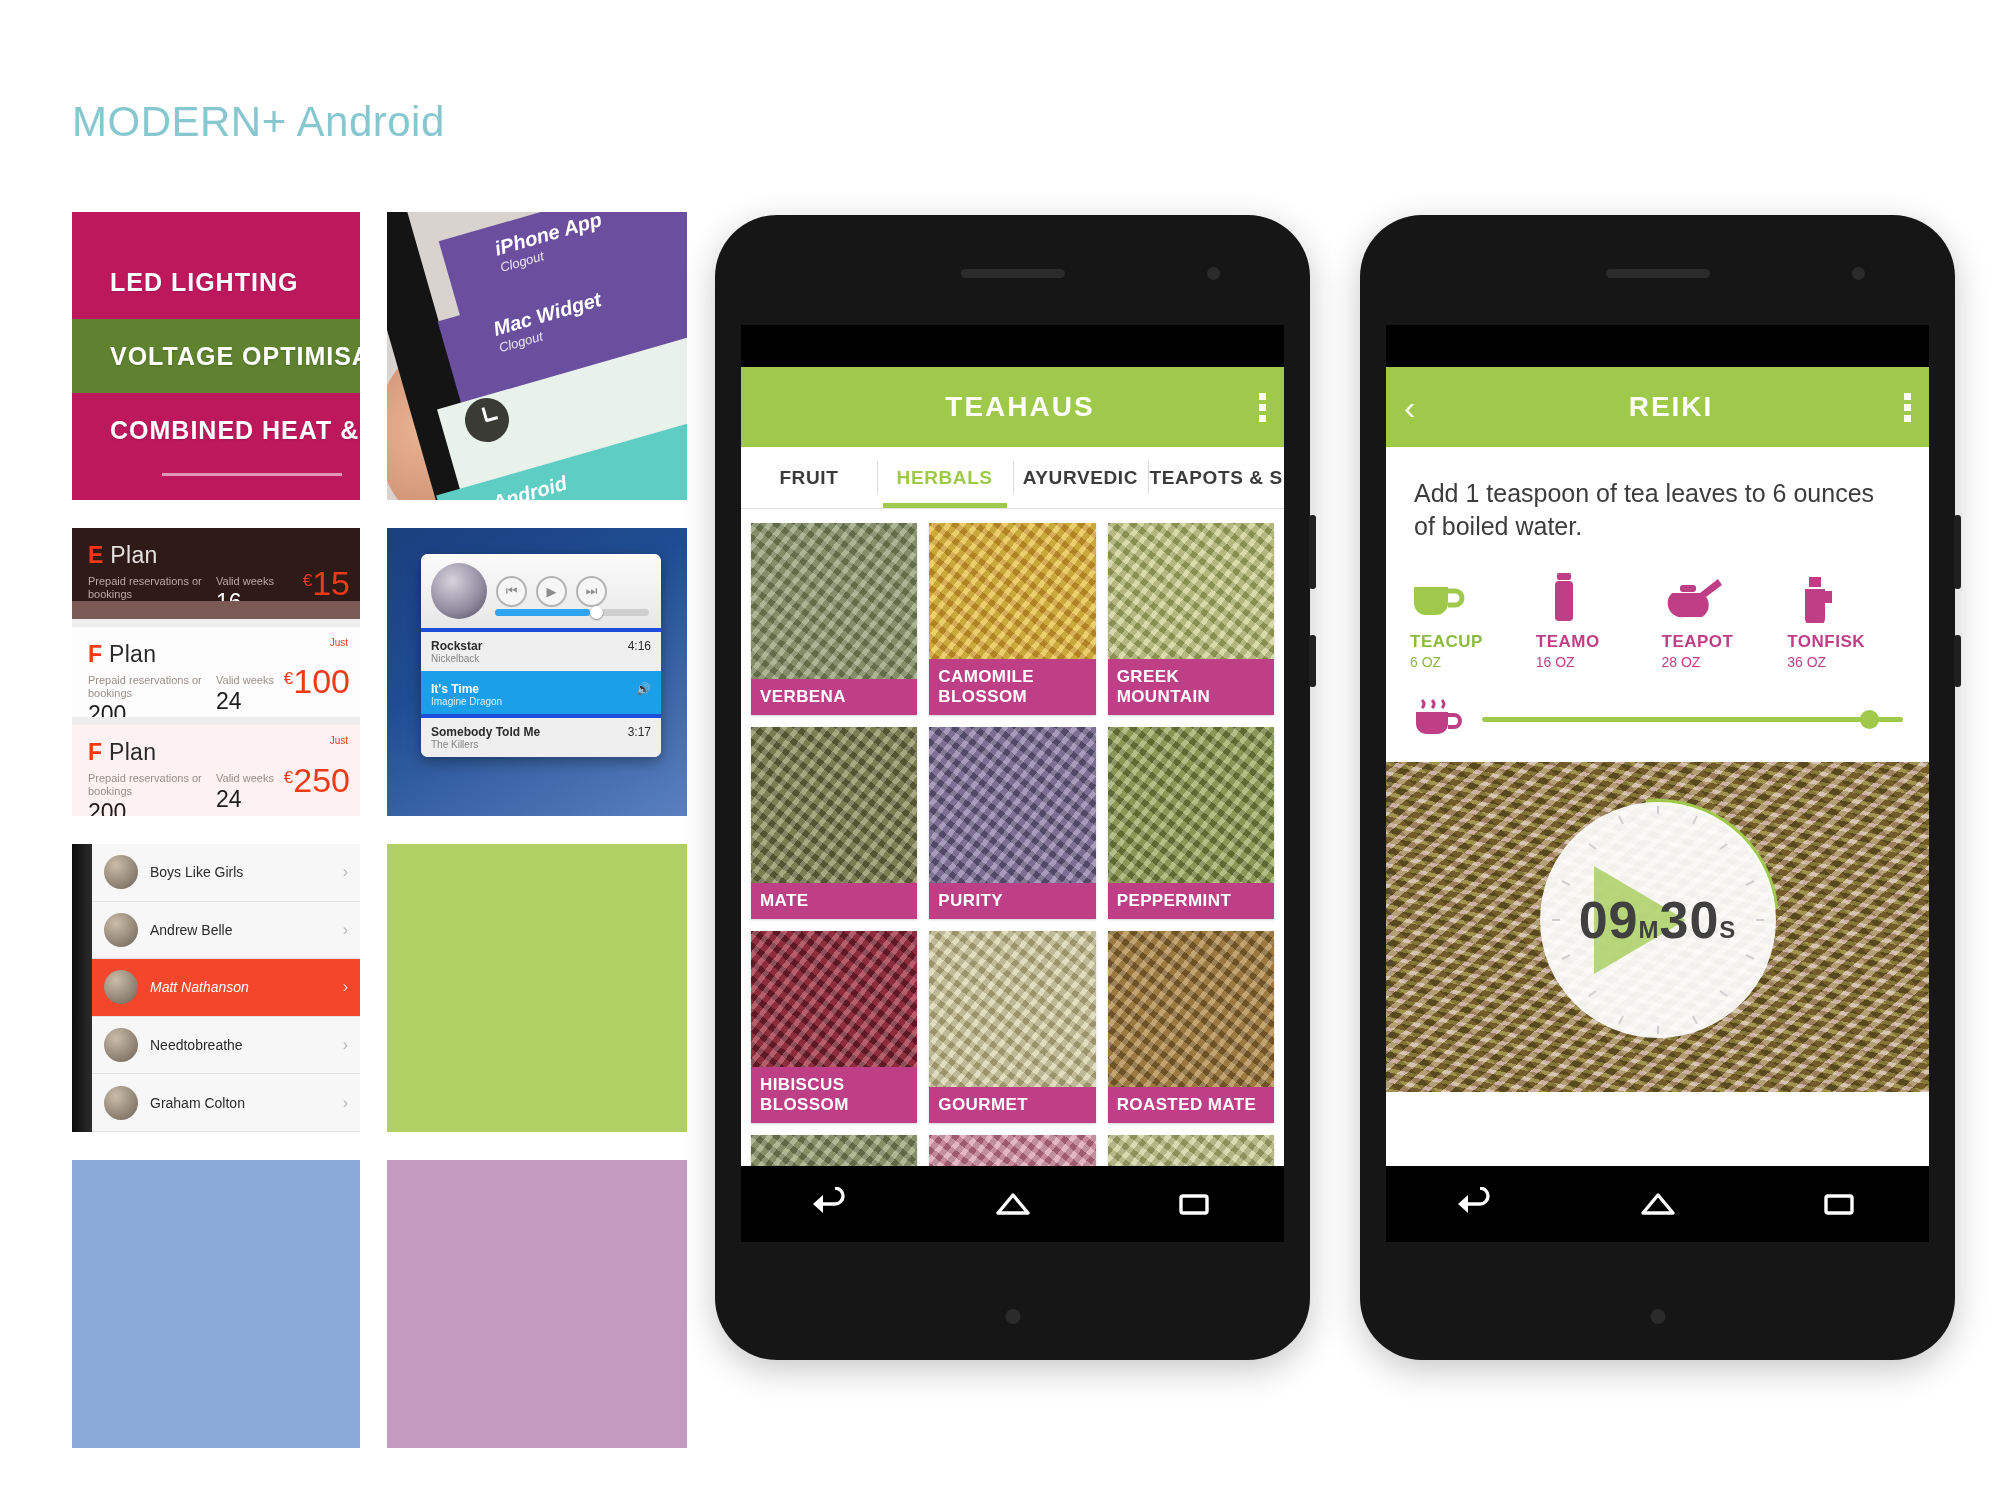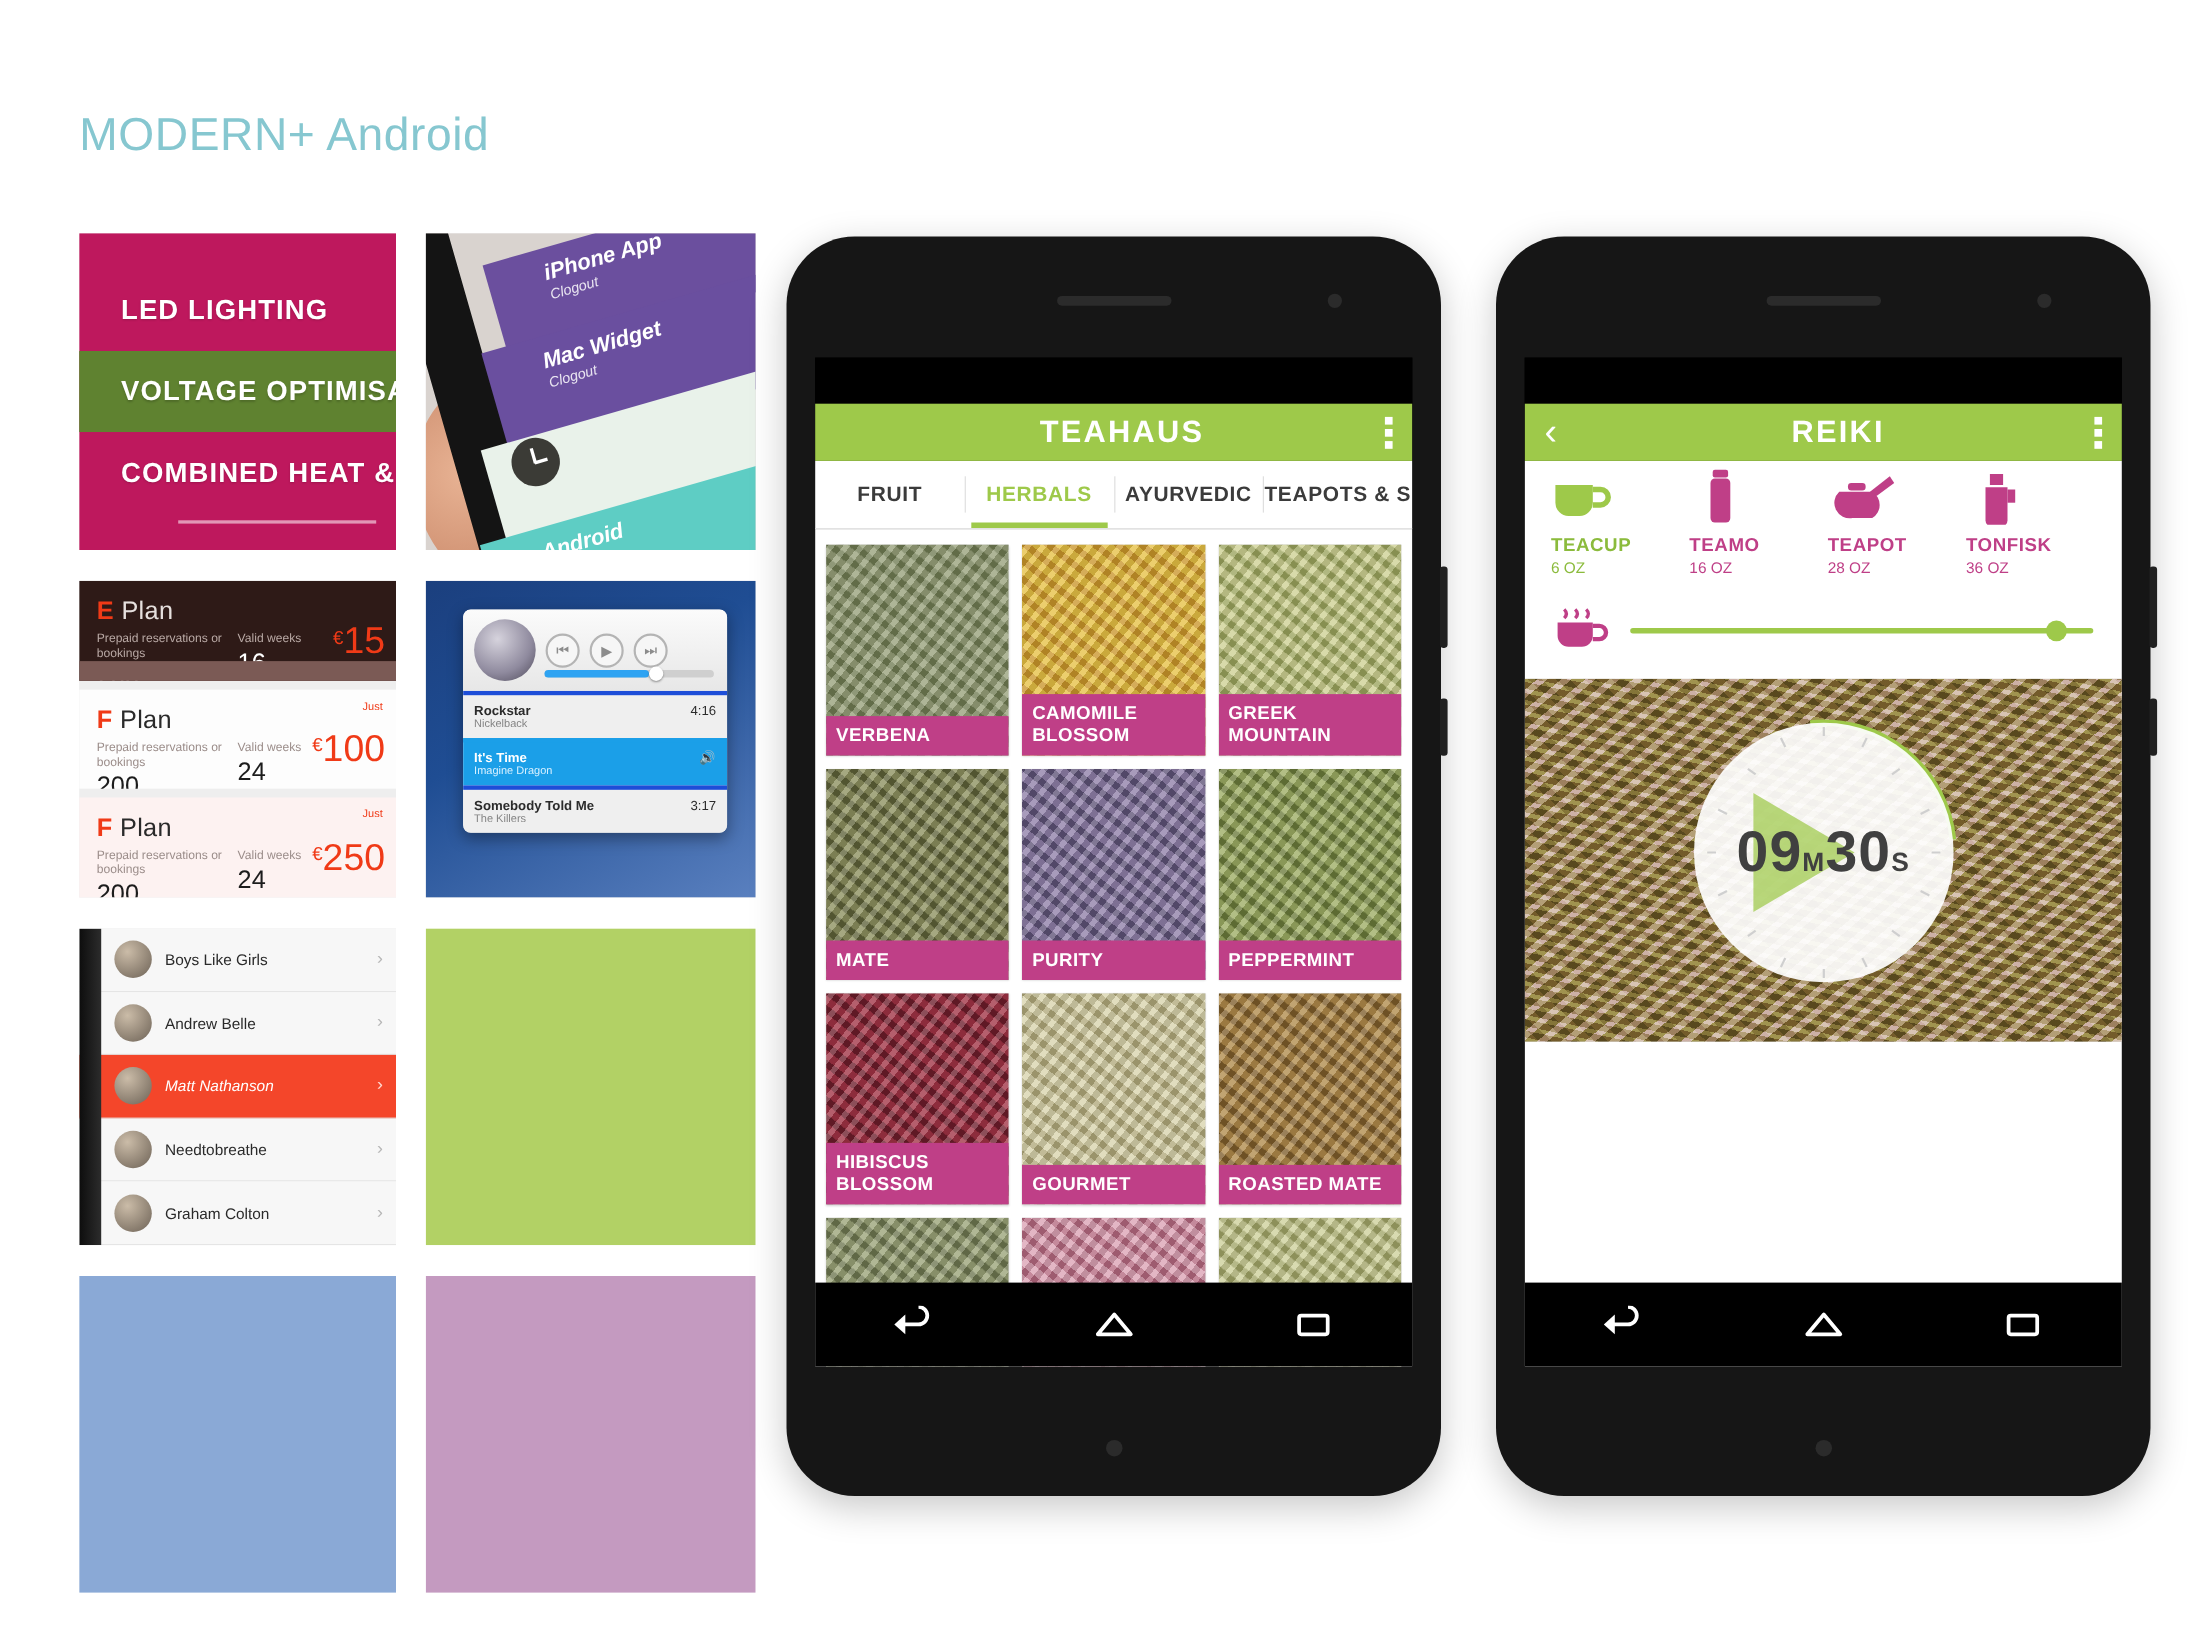--- a/index.html
+++ b/index.html
@@ -143,21 +143,21 @@
   .homedot { position:absolute; left:50%; transform:translateX(-50%); bottom:36px;
       width:15px; height:15px; border-radius:50%; background:#2b2b2b; }
   .sidebtn { position:absolute; right:-6px; width:7px; background:#202020; border-radius:3px; }
 
   .navbar { position:absolute; left:0; right:0; bottom:0; height:76px; background:#000;
       display:flex; align-items:center; justify-content:space-around; }
   .navbar svg { display:block; }
 
   .statusbar { height:42px; background:#000; }
 
-  .appbar { height:52px; background:#9ec94a; display:flex; align-items:center;
+  .appbar { height:80px; background:#9ec94a; display:flex; align-items:center;
       padding:0 18px; position:relative; }
   .appbar .title { flex:1; text-align:center; color:#fff; font-weight:700; font-size:28px;
       letter-spacing:2px; font-family:"Liberation Sans Narrow","Liberation Sans",sans-serif; }
   .kebab { width:7px; display:flex; flex-direction:column; gap:4px; }
   .kebab i { width:7px; height:7px; background:#fff; display:block; }
   .backchev { color:#fff; font-size:34px; line-height:1; font-weight:400; width:34px; }
 
   .tabs { height:62px; background:#fff; display:flex; align-items:stretch;
       border-bottom:1px solid #e2e2e2; }
   .tab { flex:1; display:flex; align-items:center; justify-content:center; position:relative;
@@ -494,20 +494,21 @@
       <div class="title">REIKI</div>
       <div class="kebab">
           <i></i>
           <i></i>
           <i></i>
         </div>
     </div>
 
 
     <div class="brew">
+      <div class="brew-instr">Add 1 teaspoon of tea leaves to 6 ounces of boiled water.</div>
 
       <div class="vessels">
         <div class="vessel sel">
           <div class="vicon">
             <svg width="58" height="46" viewBox="0 0 58 46">
                 <path d="M4 10 h34 v16 a12 12 0 0 1-12 12 h-10 a12 12 0 0 1-12-12 Z" fill="#9ec94a"></path>
                 <path d="M38 14 h7 a7 7 0 0 1 0 14 h-7" stroke="#9ec94a" stroke-width="5" fill="none"></path>
               </svg>
           </div>
           <div class="vname">TEACUP</div>

